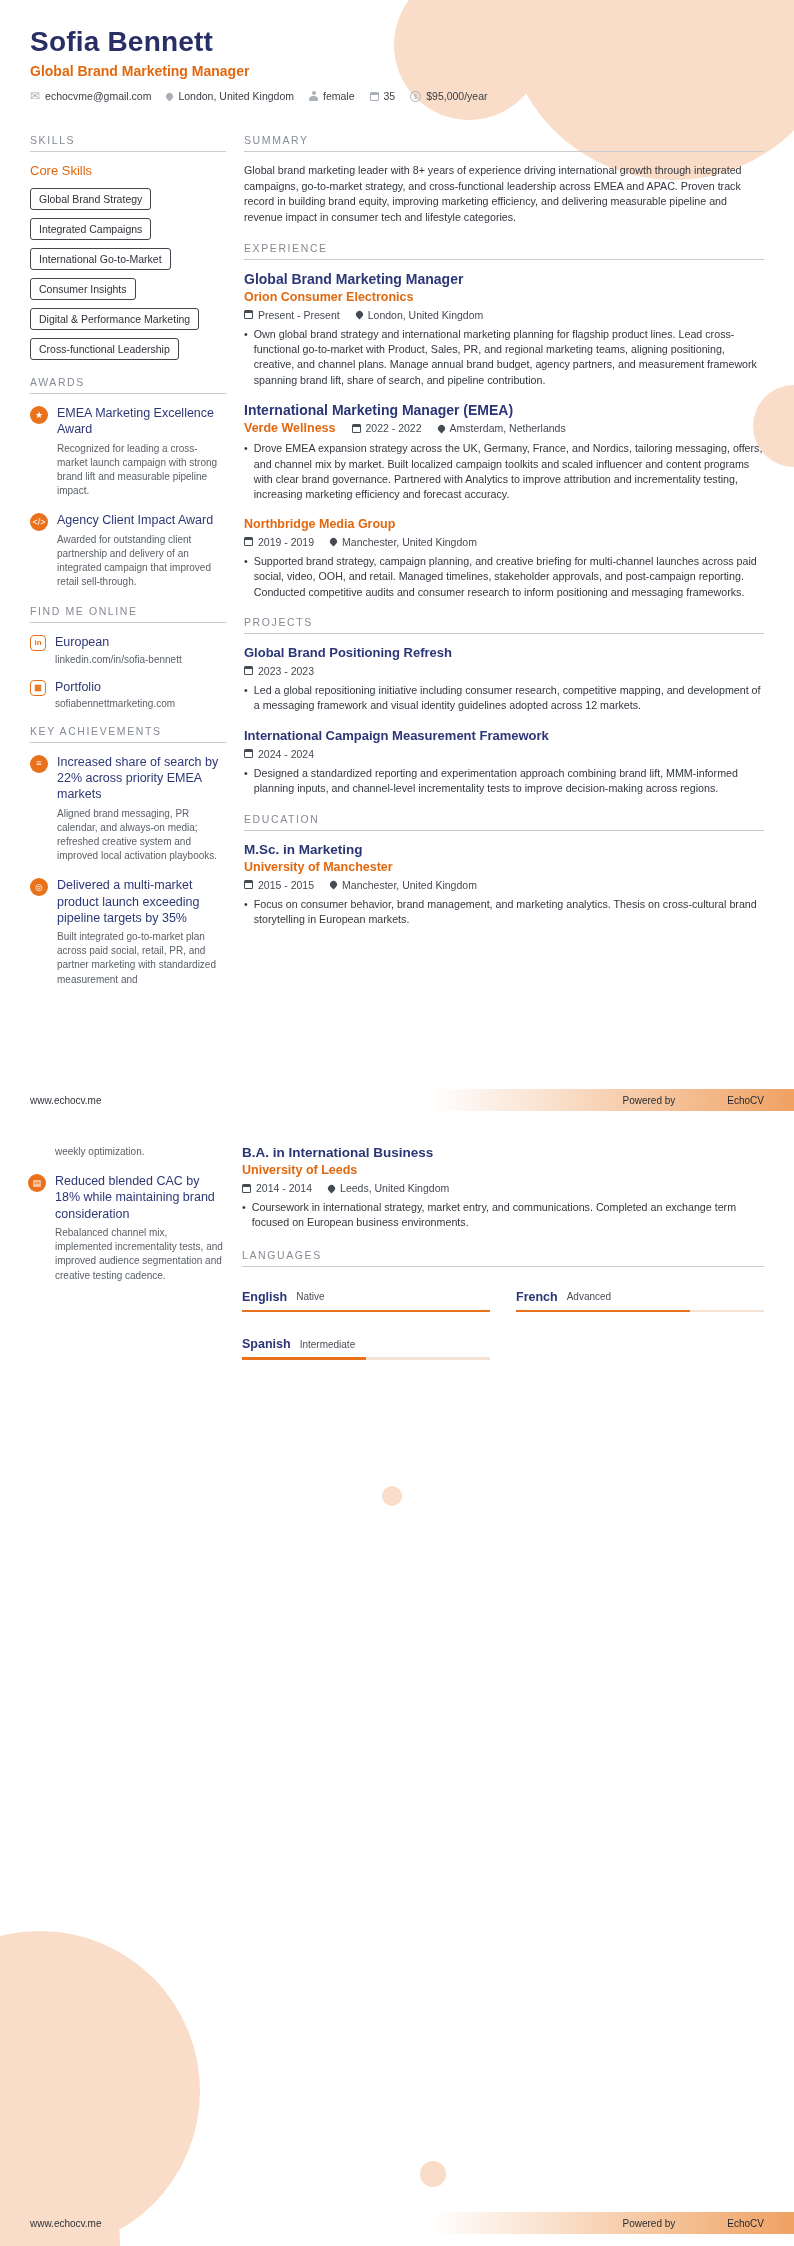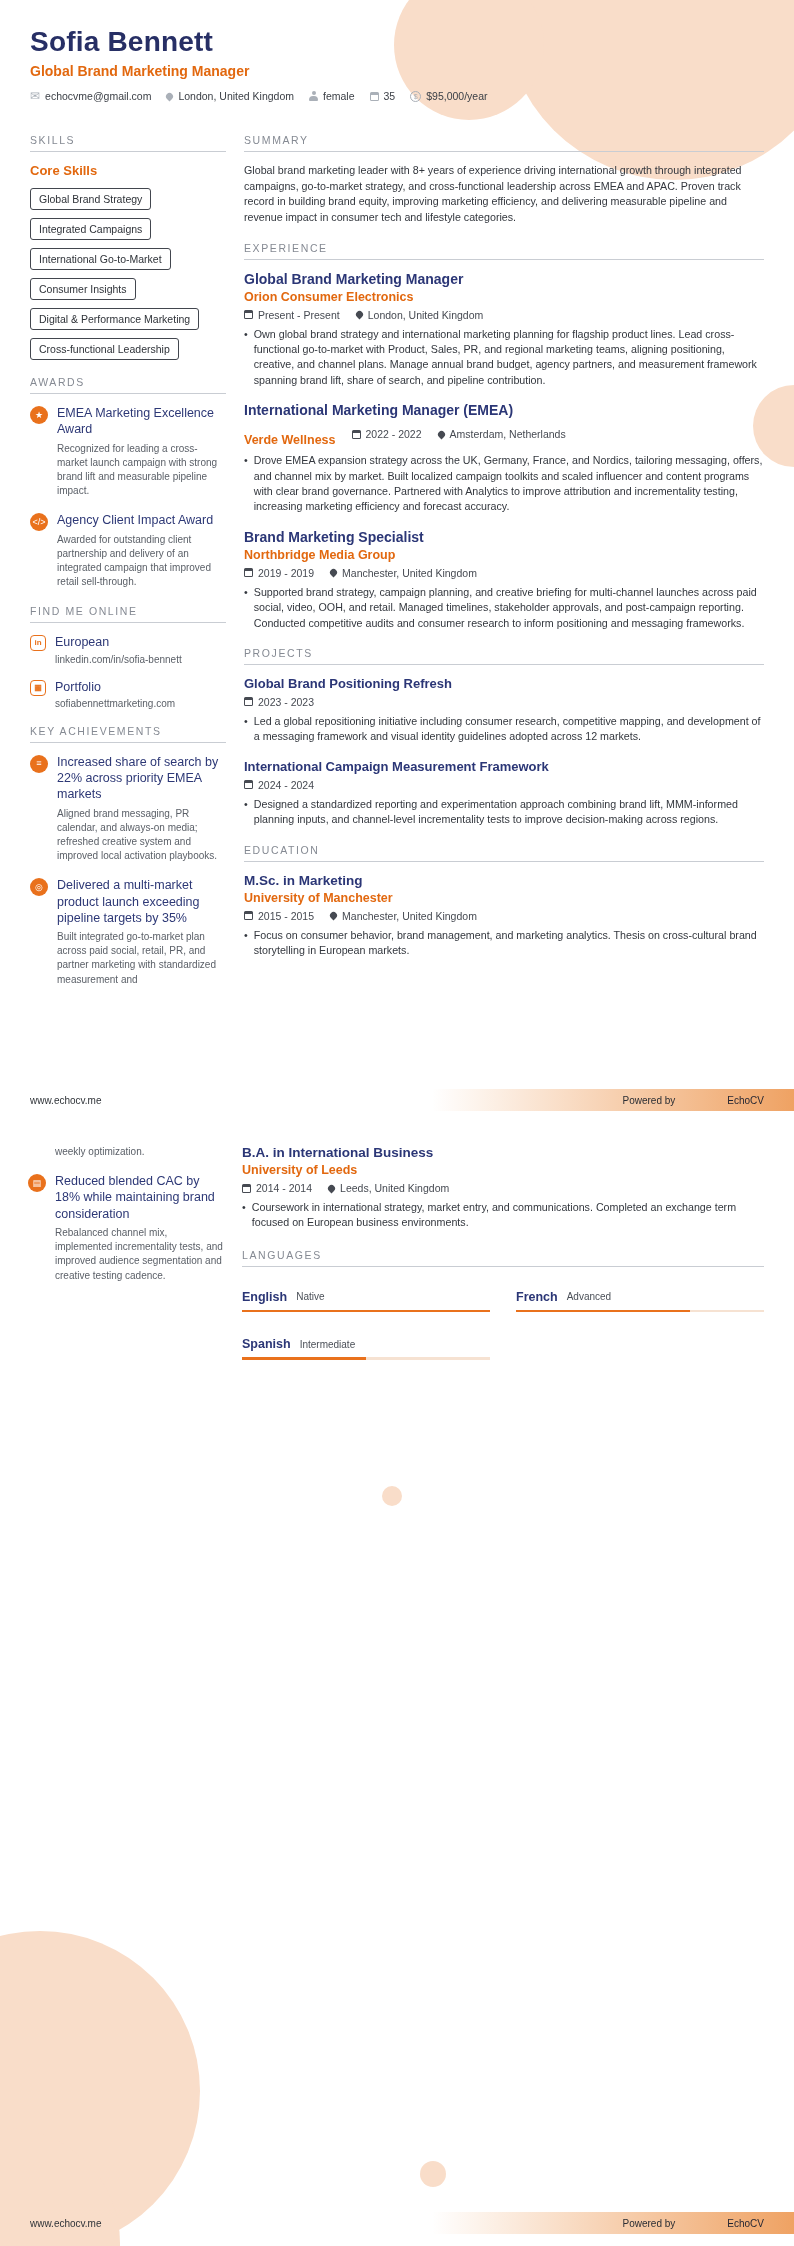--- a/index.html
+++ b/index.html
@@ -30,40 +30,40 @@
 
   
   .cols { display:flex; padding:0 30px; gap:18px; margin-top:20px; }
   .colL { width:196px; flex:none; }
   .colR { flex:1; min-width:0; }
 
   .sec { margin-bottom:16px; }
   .sec-head { font-size:10.5px; letter-spacing:1.6px; color:#858a93; border-bottom:1px solid #c9cdd3; padding-bottom:5px; margin-bottom:11px; font-weight:400;margin-top:12px; }
 
   
-  .group-title { color:#e2680f; font-size:13px; font-weight:700; margin:2px 0 10px; }
+  .group-title { color:#e2680f; font-size:13px; font-weight:400; margin:2px 0 10px; }
   .chip { display:block; width:fit-content; border:1px solid #42464e; border-radius:3px; padding:4px 8px; font-size:10.5px; color:#2e3238; margin-bottom:8px; }
 
   
   .sb-item { display:flex; gap:9px; margin-bottom:14px; }
   .ricon { width:18px; height:18px; border-radius:50%; background:#e9711c; color:#fff; display:flex; align-items:center; justify-content:center; font-size:9px; line-height:1; flex:none; margin-top:1px; }
   .oicon { width:16px; height:16px; border-radius:4px; border:1.5px solid #e9711c; color:#e9711c; display:flex; align-items:center; justify-content:center; font-size:8px; font-weight:700; line-height:1; flex:none; margin-top:1px; }
   .sb-title { font-size:12.5px; font-weight:500; color:#2d3876; line-height:1.3; }
   .sb-desc { font-size:10px; color:#5b6068; line-height:1.42; margin-top:4px; }
   .sb-url { font-size:10px; color:#5b6068; margin-top:3px; }
 
   
   .summary-text { font-size:10.7px; color:#33373e; line-height:1.46; }
   .xp { margin-bottom:14px; }
   .xp-title { font-size:14px; font-weight:600; color:#2b3676; }
   .xp-company { font-size:12.5px; font-weight:700; color:#e2680f; margin-top:3px; }
   .meta-row { display:flex; align-items:flex-start; gap:16px; font-size:10.5px; color:#464a52; margin-top:5px; flex-wrap:wrap; }
   .meta { display:flex; align-items:center; gap:5px; }
   .inline-line { display:flex; align-items:center; gap:16px; flex-wrap:wrap; margin-top:3px; }
-  .inline-line .xp-company { margin-top:12px; }
+  .inline-line .xp-company { margin-top:0; }
   .bullet { display:flex; gap:6px; font-size:10.7px; color:#33373e; line-height:1.44; margin-top:6px; }
   .bullet .dot { flex:none; }
   .proj-title { font-size:13px; font-weight:600; color:#2b3676; }
   .edu-degree { font-size:13.5px; font-weight:600; color:#2b3676; }
   .edu-school { font-size:12.5px; font-weight:700; color:#e2680f; margin-top:3px; }
 
   
   .langs { display:flex; flex-wrap:wrap; column-gap:26px; }
   .lang { width:calc(50% - 13px); margin-bottom:13px; }
   .lang-head { display:flex; align-items:center; gap:9px;margin-top:12px; }
@@ -226,21 +226,20 @@
                   <span>Amsterdam, Netherlands</span>
                 </span>
             </div>
             <div class="bullet">
                 <span class="dot">•</span>
                 <span>Drove EMEA expansion strategy across the UK, Germany, France, and Nordics, tailoring messaging, offers, and channel mix by market. Built localized campaign toolkits and scaled influencer and content programs with clear brand governance. Partnered with Analytics to improve attribution and incrementality testing, increasing marketing efficiency and forecast accuracy.</span>
               </div>
           </div>
 
           <div class="xp">
-            <div class="xp-title">Brand Marketing Specialist</div>
             <div class="xp-company">Northbridge Media Group</div>
             <div class="meta-row">
               <span class="meta">
                   <span class="i-cal"></span>
                   <span>2019 - 2019</span>
                 </span>
               <span class="meta">
                   <span class="i-pin"></span>
                   <span>Manchester, United Kingdom</span>
                 </span>

